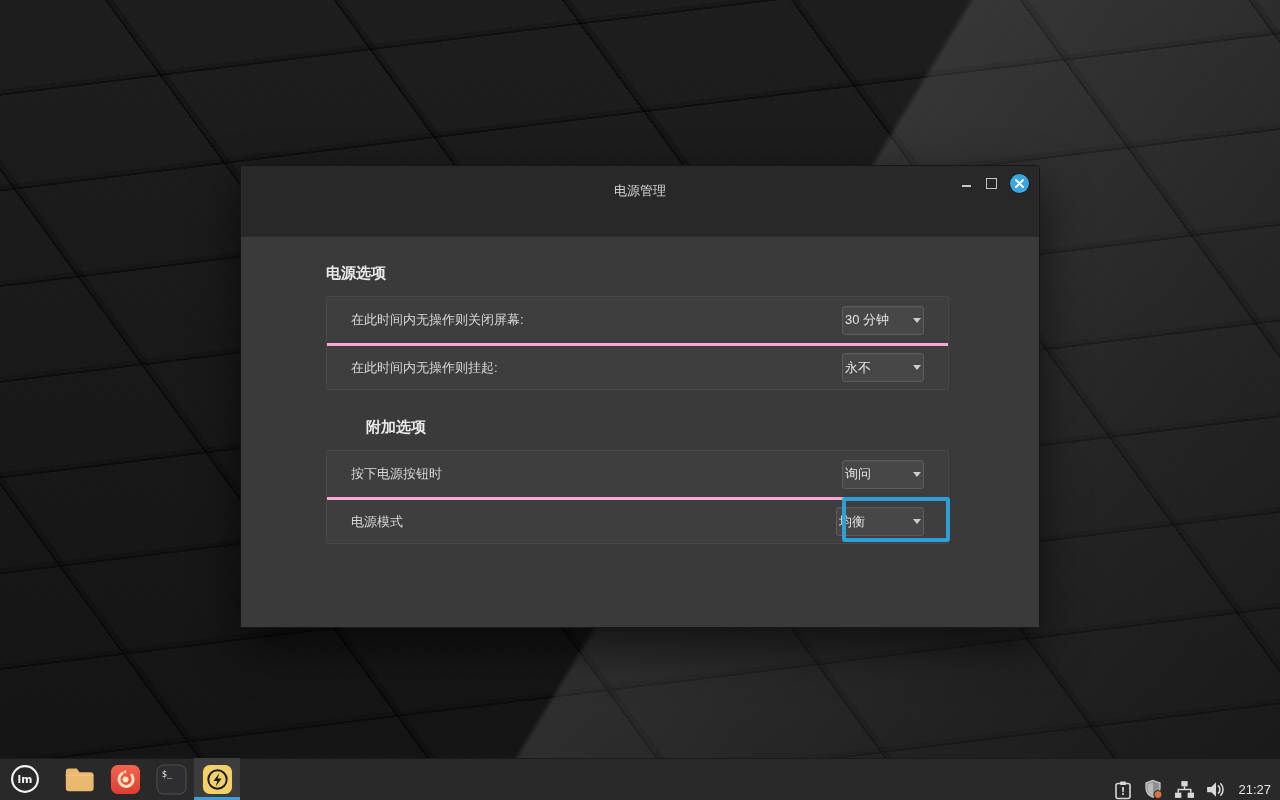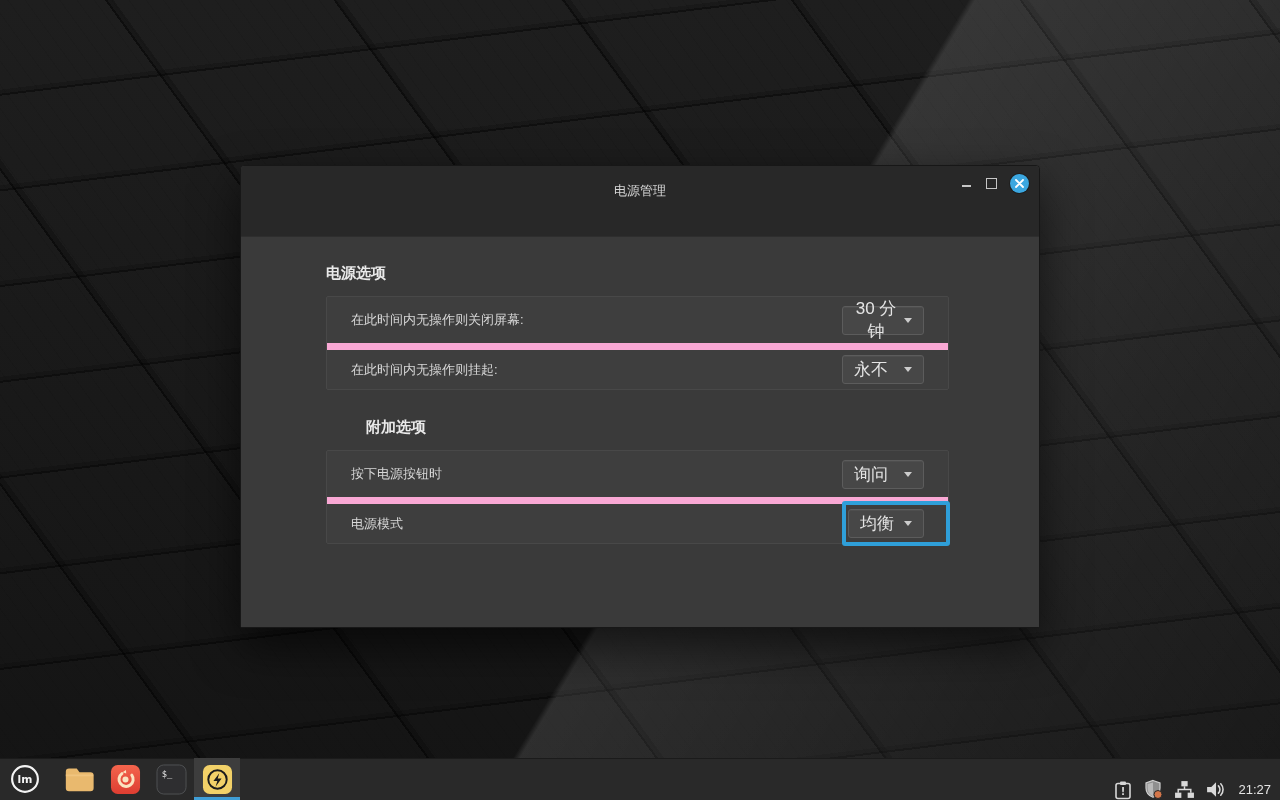--- a/index.html
+++ b/index.html
@@ -32,28 +32,28 @@
     box-shadow:0 0 0 1px rgba(0,0,0,0.25);}
   .btn-close svg{display:block;}
 
   .content{position:absolute;top:72px;left:0;right:0;bottom:0;background:#3a3a3a;
     padding:26px 90px 0 85px;}
   .section-label{font-size:15px;font-weight:bold;color:#eaeaea;margin-bottom:13px;}
   .section-label.second{margin-top:28px;padding-left:40px;}
   .group-box{border:1px solid #484848;background:#3e3e3e;border-radius:2px;}
   .row{height:46px;display:flex;align-items:center;justify-content:space-between;
     padding:0 24px;position:relative;}
-  .row + .row{border-top:7px solid #f9a8d4;}
+  .row + .row{border-top:3px solid #f9a8d4;}
   .row-label{font-size:13px;color:#d8d8d8;}
   .dropdown{height:29px;background:#474747;border:1px solid #5c5c5c;border-radius:3px;
-    display:flex;align-items:center;justify-content:space-between;padding:0 11px;
-    color:#e4e4e4;font-size:17px;cursor:pointer;
+    display:flex;align-items:center;justify-content:space-between;padding:0 2px;
+    color:#e4e4e4;font-size:13px;cursor:pointer;
     box-shadow:inset 0 1px 0 rgba(255,255,255,0.04);
     font-family:"Liberation Sans","DejaVu Sans",sans-serif;}
-  .w82{width:82px;}.w90{width:82px;}.w68{width:76px;}
+  .w82{width:82px;}.w90{width:82px;}.w68{width:88px;}
   .caret{width:0;height:0;border-left:4px solid transparent;border-right:4px solid transparent;
     border-top:5px solid #cccccc;margin-left:6px;flex:0 0 auto;}
   .hl{position:absolute;top:-3px;right:-2px;width:108px;height:45px;
     border:4px solid #2f9fd9;border-radius:3px;pointer-events:none;z-index:5;}
 
   
   .taskbar{position:absolute;left:0;right:0;bottom:0;height:42px;background:#292929;
     border-top:1px solid #1b1b1b;display:flex;align-items:flex-end;}
   .cell{width:46px;height:42px;display:flex;align-items:center;justify-content:center;
     position:relative;cursor:pointer;flex:0 0 auto;}

